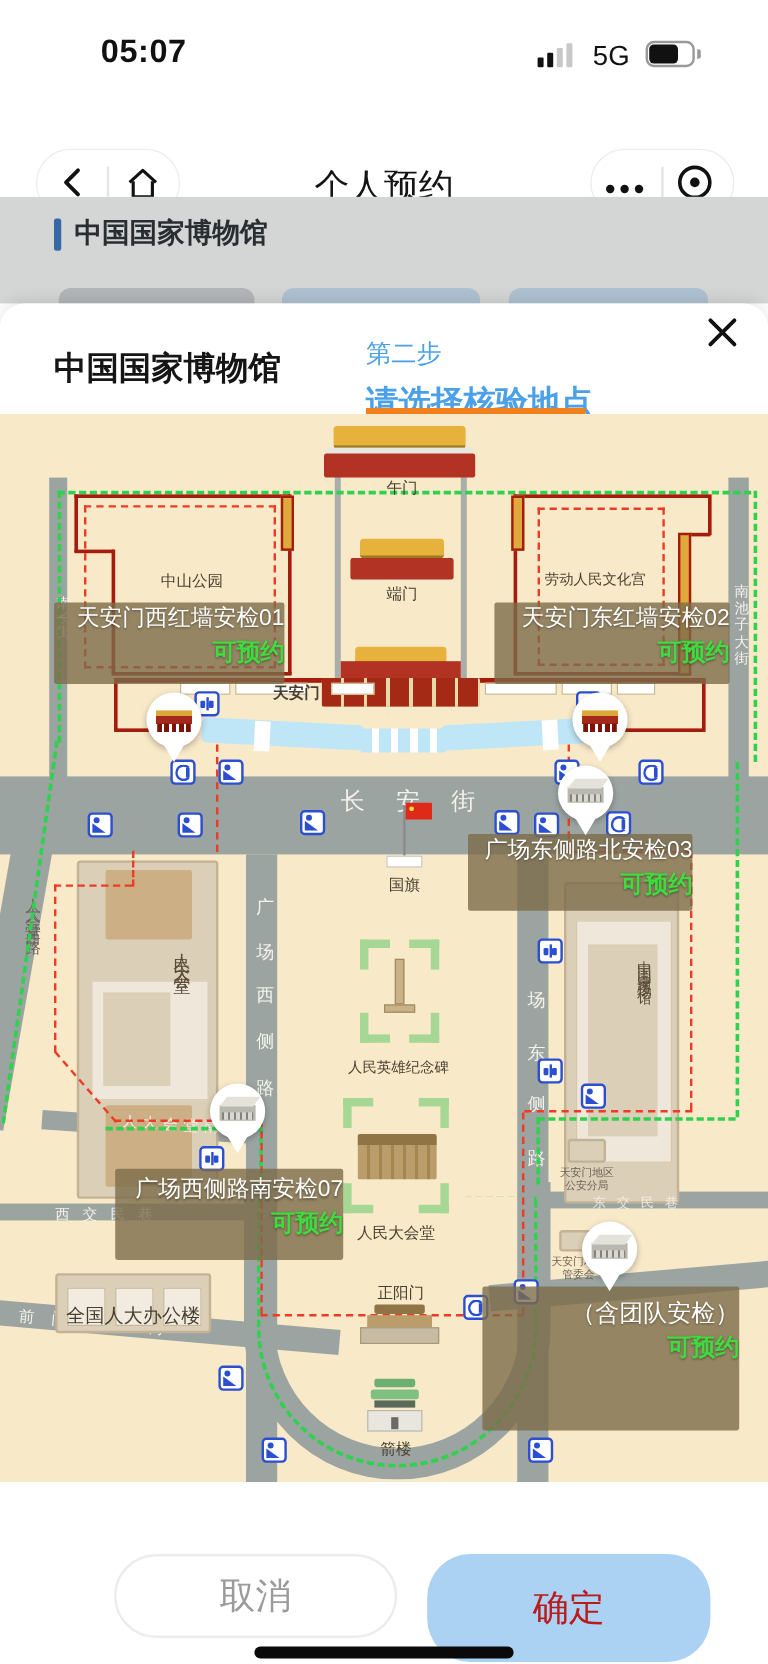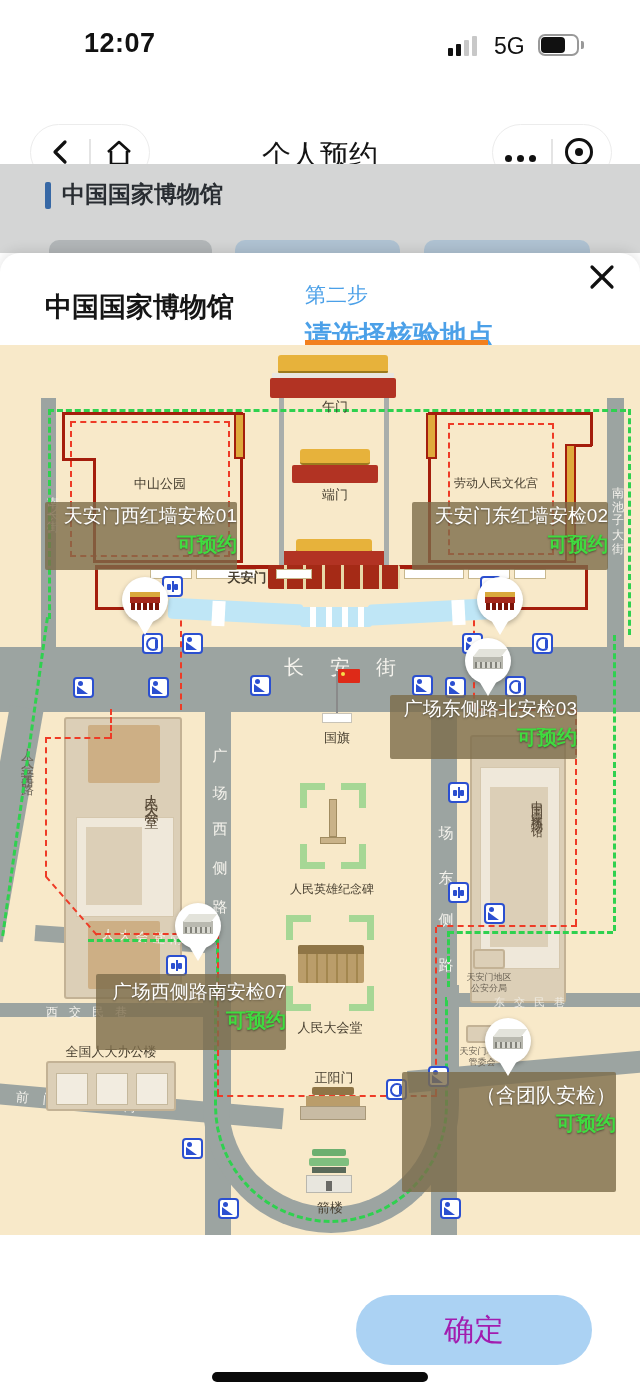--- a/index.html
+++ b/index.html
@@ -50,21 +50,21 @@
   .brk i:nth-child(1){left:0;top:0;border-left-width:7px;border-top-width:7px}
   .brk i:nth-child(2){right:0;top:0;border-right-width:7px;border-top-width:7px}
   .brk i:nth-child(3){left:0;bottom:0;border-left-width:7px;border-bottom-width:7px}
   .brk i:nth-child(4){right:0;bottom:0;border-right-width:7px;border-bottom-width:7px}
   .dots i{display:inline-block;width:7px;height:7px;border-radius:50%;background:#111;margin:0 2.5px;vertical-align:middle}
 </style>
 </head>
 <body>
 
 <div class="ab" style="left:0;top:0;width:640px;height:64px;background:#fff">
-  <div class="ab" style="left:84px;top:28px;font-size:27px;font-weight:bold;letter-spacing:.5px">12:07</div>
+  <div class="ab" style="left:84px;top:28px;font-size:27px;font-weight:bold;letter-spacing:.5px">05:07</div>
   <div class="ab" style="left:448px;top:36px;width:36px;height:20px">
     <span class="ab" style="left:0;bottom:0;width:5px;height:8px;background:#111;border-radius:1px"></span>
     <span class="ab" style="left:8px;bottom:0;width:5px;height:12px;background:#111;border-radius:1px"></span>
     <span class="ab" style="left:16px;bottom:0;width:5px;height:16px;background:#c8c8c8;border-radius:1px"></span>
     <span class="ab" style="left:24px;bottom:0;width:5px;height:20px;background:#c8c8c8;border-radius:1px"></span>
   </div>
   <div class="ab" style="left:494px;top:33px;font-size:23px;font-weight:500">5G</div>
   <div class="ab" style="left:538px;top:34px;width:48px;height:22px">
     <span class="ab" style="left:0;top:0;width:41px;height:22px;border:2px solid rgba(0,0,0,.4);border-radius:7px;box-sizing:border-box"></span>
     <span class="ab" style="left:3px;top:3px;width:24px;height:16px;background:#111;border-radius:4px"></span>
@@ -273,21 +273,21 @@
       </div>
     <div class="ab" style="left:298px;top:600px;width:66px;height:38px;z-index:6;
                 background:linear-gradient(#8F7546 0 9px,transparent 9px),repeating-linear-gradient(90deg,#BA9D6A 0 8px,#A3874F 8px 10px);border-radius:2px"></div>
     <div class="ab mlabel" style="left:284px;top:674px;width:92px;z-index:6">人民大会堂</div>
 
     <div class="ab bldg" style="left:46px;top:716px;width:130px;height:50px;z-index:2">
       <span class="ab" style="left:8px;top:10px;width:30px;height:30px;background:#F2ECE0;border:1px solid #C5B89C"></span>
       <span class="ab" style="left:48px;top:10px;width:30px;height:30px;background:#F2ECE0;border:1px solid #C5B89C"></span>
       <span class="ab" style="left:88px;top:10px;width:30px;height:30px;background:#F2ECE0;border:1px solid #C5B89C"></span>
     </div>
-    <div class="ab mlabel" style="left:48px;top:698px;width:126px;font-size:13px;z-index:6">全国人大办公楼</div>
+    <div class="ab mlabel" style="left:48px;top:742px;width:126px;font-size:16px;z-index:6">全国人大办公楼</div>
 
     <div class="ab mlabel" style="left:308px;top:724px;width:52px;z-index:6">正阳门</div>
     <div class="ab" style="left:300px;top:742px;width:66px;height:34px;z-index:6">
       <span class="ab" style="left:12px;top:0;width:42px;height:8px;background:#8F7546;border-radius:2px"></span>
       <span class="ab" style="left:6px;top:9px;width:54px;height:10px;background:#BA9D6A"></span>
       <span class="ab" style="left:0;top:19px;width:66px;height:14px;background:#C8BBA3;border:1px solid #A89878;box-sizing:border-box"></span>
     </div>
 
     <div class="ab" style="left:306px;top:804px;width:46px;height:46px;z-index:6">
       <span class="ab" style="left:6px;top:0;width:34px;height:7px;background:#6CAF6F;border-radius:2px"></span>
@@ -358,16 +358,18 @@
     <div class="ab cpbox" style="left:96px;top:629px;width:190px;height:76px;padding-top:4px;box-sizing:border-box">
       <div class="cpname">广场西侧路南安检07</div>
       <div class="cpstatus">可预约</div>
     </div>
     <div class="ab cpbox" style="left:402px;top:727px;width:214px;height:120px;padding-top:8px;box-sizing:border-box">
       <div class="cpname" style="font-size:20px">（含团队安检）</div>
       <div class="cpstatus">可预约</div>
     </div>
   </div>
 
-  <button style="position:absolute;left:356px;top:1042px;width:236px;height:70px;border-radius:36px;background:#ABD2F3;
-                 border:none;font-size:30px;color:#a21caf;font-family:inherit">确定</button>
+  <button style="position:absolute;left:95px;top:1042px;width:236px;height:70px;border-radius:36px;background:#fff;
+                 border:2px solid #ececec;font-size:30px;color:#9b9b9b;font-family:inherit">取消</button>
+  <button style="position:absolute;left:356px;top:1042px;width:236px;height:90px;border-radius:36px;background:#ABD2F3;
+                 border:none;font-size:30px;color:#b91c1c;font-family:inherit">确定</button>
   <div class="ab" style="left:212px;top:1119px;width:216px;height:10px;background:#0a0a0a;border-radius:5px"></div>
 </div>
 
 </body></html>

